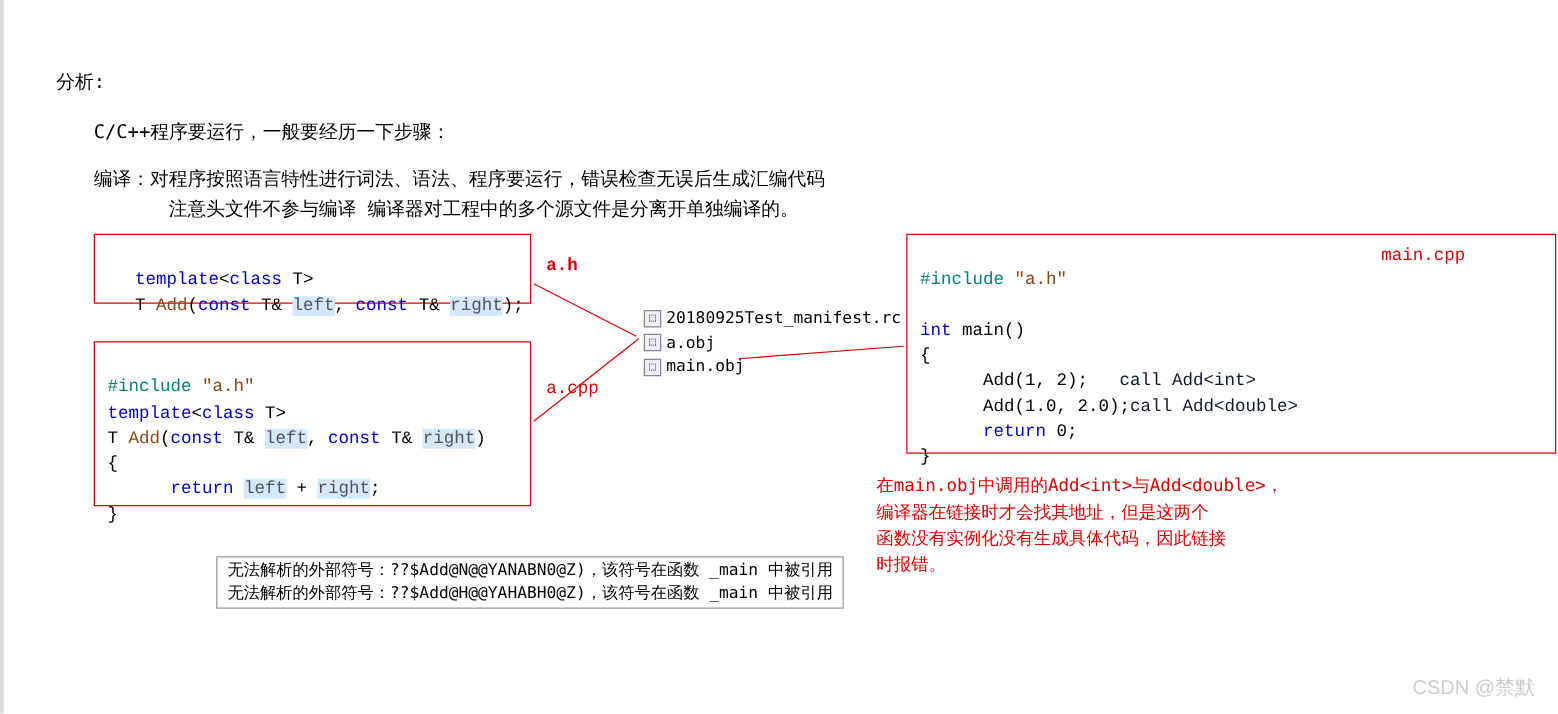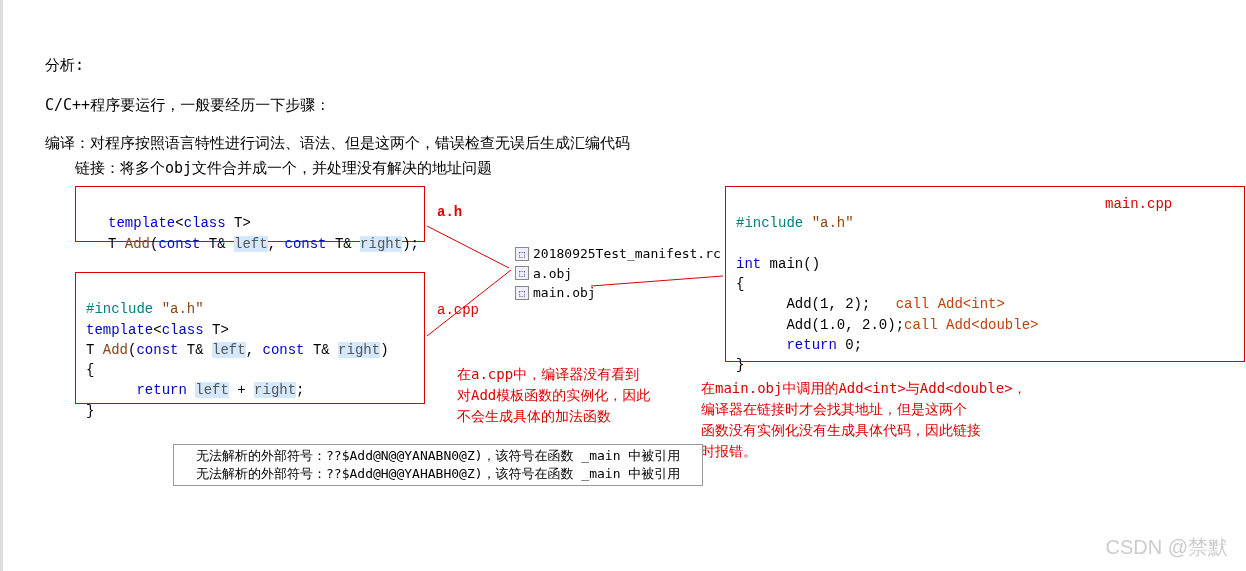--- a/index.html
+++ b/index.html
@@ -9,21 +9,21 @@
       background: #fff;
       font-family: "SimSun", "宋体", monospace;
       font-size: 15px;
       color: #000;
       position: relative;
       padding-left: 12px;
       border-left: 3px solid #ddd;
     }
     .content { padding: 20px 0 0 30px; }
     .title { margin-bottom: 18px; margin-top: 36px; }
-    .para { line-height: 1.6; }
+    .para { margin-left: 30px; line-height: 1.6; }
     .para-gap { margin-top: 14px; }
     .indent { margin-left: 90px; }
     .para-link { margin-left: 30px; margin-top: 4px; }
 
     .diagram-area {
       position: relative;
       margin-top: 8px;
       height: 320px;
     }
 
@@ -73,50 +73,50 @@
     }
     .note-acpp { left: 412px; top: 178px; width: 250px; }
     .note-main { left: 656px; top: 192px; width: 440px; }
 
     .err-box {
       position: absolute;
       left: 128px; top: 258px;
       border: 1px solid #999;
       font-size: 13px;
       line-height: 1.4;
-      padding: 2px 22px;
+      padding: 2px 8px;
       font-family: "SimSun", monospace;
     }
 
     .kw-blue { color: #0000cd; }
     .kw-teal { color: #008080; }
     .kw-brown { color: #8b4513; }
-    .kw-red { color: #c2410c; }
+    .kw-red { color: #0f172a; }
     .hl-var { background: #d4e9ff; color: #555; }
 
     .watermark {
       position: absolute;
       right: 18px; bottom: 10px;
-      color: #ccc; font-size: 20px;
+      color: #ccc; font-size: 16px;
       font-family: sans-serif;
     }
 
     svg.lines {
       position: absolute; left:0; top:0;
       pointer-events: none;
     }
   </style>
 </head>
 <body>
 
 <div class="content">
   <div class="title">分析:</div>
   <div class="para">C/C++程序要运行，一般要经历一下步骤：</div>
-  <div class="para para-gap">编译：对程序按照语言特性进行词法、语法、但是这两个，错误检查无误后生成汇编代码</div>
-  <div class="para-link">链接：将多个obj文件合并成一个，并处理没有解决的地址问题</div>
+  <div class="para para-gap">编译：对程序按照语言特性进行词法、语法、程序要运行，错误检查无误后生成汇编代码</div>
+  <div class="para indent">注意头文件不参与编译  编译器对工程中的多个源文件是分离开单独编译的。</div>
 
   <div class="diagram-area">
 
     <svg class="lines" width="1200" height="320">
       <line x1="382" y1="40" x2="464" y2="82" stroke="#d00" stroke-width="1"></line>
       <line x1="382" y1="150" x2="466" y2="84" stroke="#d00" stroke-width="1"></line>
       <line x1="546" y1="100" x2="678" y2="90" stroke="#d00" stroke-width="1"></line>
     </svg>
 
     <div class="code-box box-ah">
@@ -153,23 +153,20 @@
       <div class="obj-item">
         <span class="obj-ico">⬚</span>
         <span>a.obj</span>
       </div>
       <div class="obj-item">
         <span class="obj-ico">⬚</span>
         <span>main.obj</span>
       </div>
     </div>
 
-    <div class="note-red note-acpp">在a.cpp中，编译器没有看到
-对Add模板函数的实例化，因此
-不会生成具体的加法函数</div>
     <div class="note-red note-main">在main.obj中调用的Add&lt;int&gt;与Add&lt;double&gt;，
 编译器在链接时才会找其地址，但是这两个
 函数没有实例化没有生成具体代码，因此链接
 时报错。</div>
 
     <div class="err-box">
       <div>无法解析的外部符号：??$Add@N@@YANABN0@Z)，该符号在函数 _main 中被引用</div>
       <div>无法解析的外部符号：??$Add@H@@YAHABH0@Z)，该符号在函数 _main 中被引用</div>
     </div>
 

